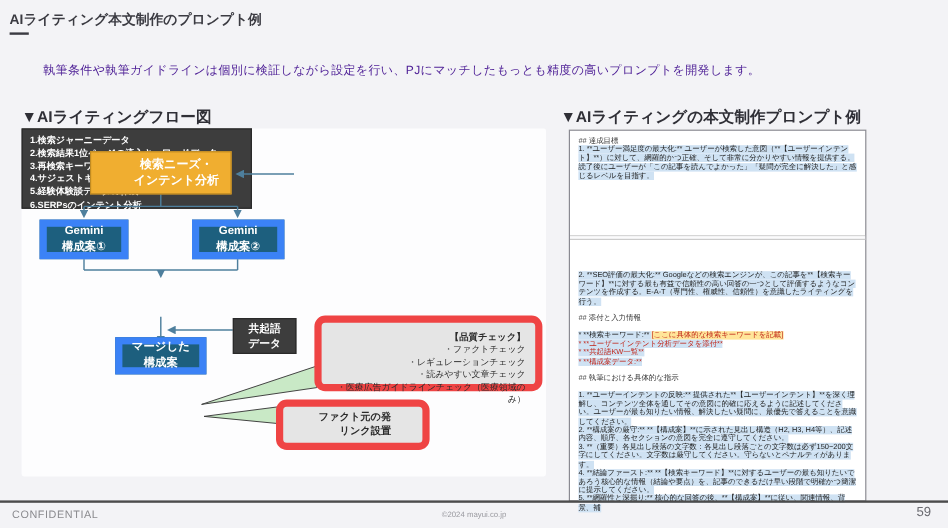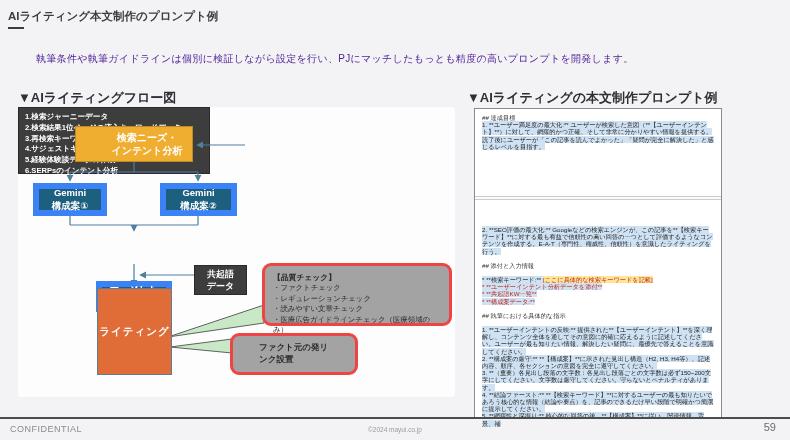--- a/index.html
+++ b/index.html
@@ -20,21 +20,21 @@
   .flow-panel svg.connectors { position:absolute; left:0; top:0; }
   .node { position:absolute; display:flex; align-items:center; justify-content:center; text-align:center; color:#fff; font-weight:bold; white-space:pre-line; }
   .node-intent { left:57px; top:19px; width:118px; height:36px; background:#f0ae30; border:1px solid #c08a22; font-size:10px; line-height:1.35;padding-left:26px; }
   .node-datalist { left:227px; top:11px; width:192px; height:67px; background:#3d3d3d; border:1px solid #2a2a2a; color:#fff; font-weight:bold; font-size:7.6px; line-height:1.42; padding:4px 6px; white-space:pre-line; text-align:left; }
   .node-blue { background:#1d5f7e; border:6px solid #3b82f6; font-size:9.5px; line-height:1.35; }
   .node-gemini { left:15px; top:76px; width:74px; height:33px; }
   .node-chatgpt { left:142px; top:76px; width:77px; height:33px; }
   .node-merged { left:78px; top:126px; width:76px; height:31px;margin-top:48px; }
   .node-cooccur { left:176px; top:158px; width:53px; height:30px; background:#3d3d3d; border:1px solid #2a2a2a; font-size:9px; line-height:1.35; }
   .node-writing { left:79px; top:181px; width:75px; height:87px; background:#e06c38; border:1px solid #5f7d8c; font-size:10.5px; letter-spacing:1px; }
-  .callout { position:absolute; background:#a3a3a3; border:3px solid #ef4444; border-radius:9px; color:#2b2b2b; }
+  .callout { position:absolute; background:#e5e5e5; border:6px solid #ef4444; border-radius:9px; color:#2b2b2b;text-align:right; }
   .callout-quality { left:244px; top:156px; width:190px; height:63px; padding:6px 8px; font-size:7.4px; line-height:1.42; }
   .callout-quality .c-title { font-weight:bold; font-size:7.8px; }
   .callout-quality .c-items { white-space:pre-line; }
   .callout-fact { left:212px; top:226px; width:128px; height:42px; display:flex; align-items:center; padding:0 26px; font-size:8.5px; font-weight:bold; }
 
   
   .doc-panel { position:absolute; left:474px; top:108px; width:248px; height:310px; background:#fff; border:1px solid #8a8a92; font-size:6.2px; line-height:7.2px; color:#222; }
   .doc-sec1 { height:88px; border-bottom:1px solid #ccc; padding:5px 7px; overflow:hidden; }
   .doc-gap { height:3px; background:#fbfbfc; border-bottom:1px solid #ccc; }
   .doc-sec2 { padding:0 7px 4px 7px; overflow:hidden; }
@@ -100,21 +100,20 @@
 5.経験体験談データの作成
 6.SERPsのインテント分析</div>
     <div class="node node-blue node-gemini">Gemini
 構成案①</div>
     <div class="node node-blue node-chatgpt">Gemini
 構成案②</div>
     <div class="node node-blue node-merged">マージした
 構成案</div>
     <div class="node node-cooccur">共起語
 データ</div>
-    <div class="node node-writing">ライティング</div>
 
     <div class="callout callout-quality">
       <div class="c-title">【品質チェック】</div>
       <div class="c-items">・ファクトチェック
 ・レギュレーションチェック
 ・読みやすい文章チェック
 ・医療広告ガイドラインチェック（医療領域のみ）</div>
     </div>
     <div class="callout callout-fact">
       <span>ファクト元の発リンク設置</span>

